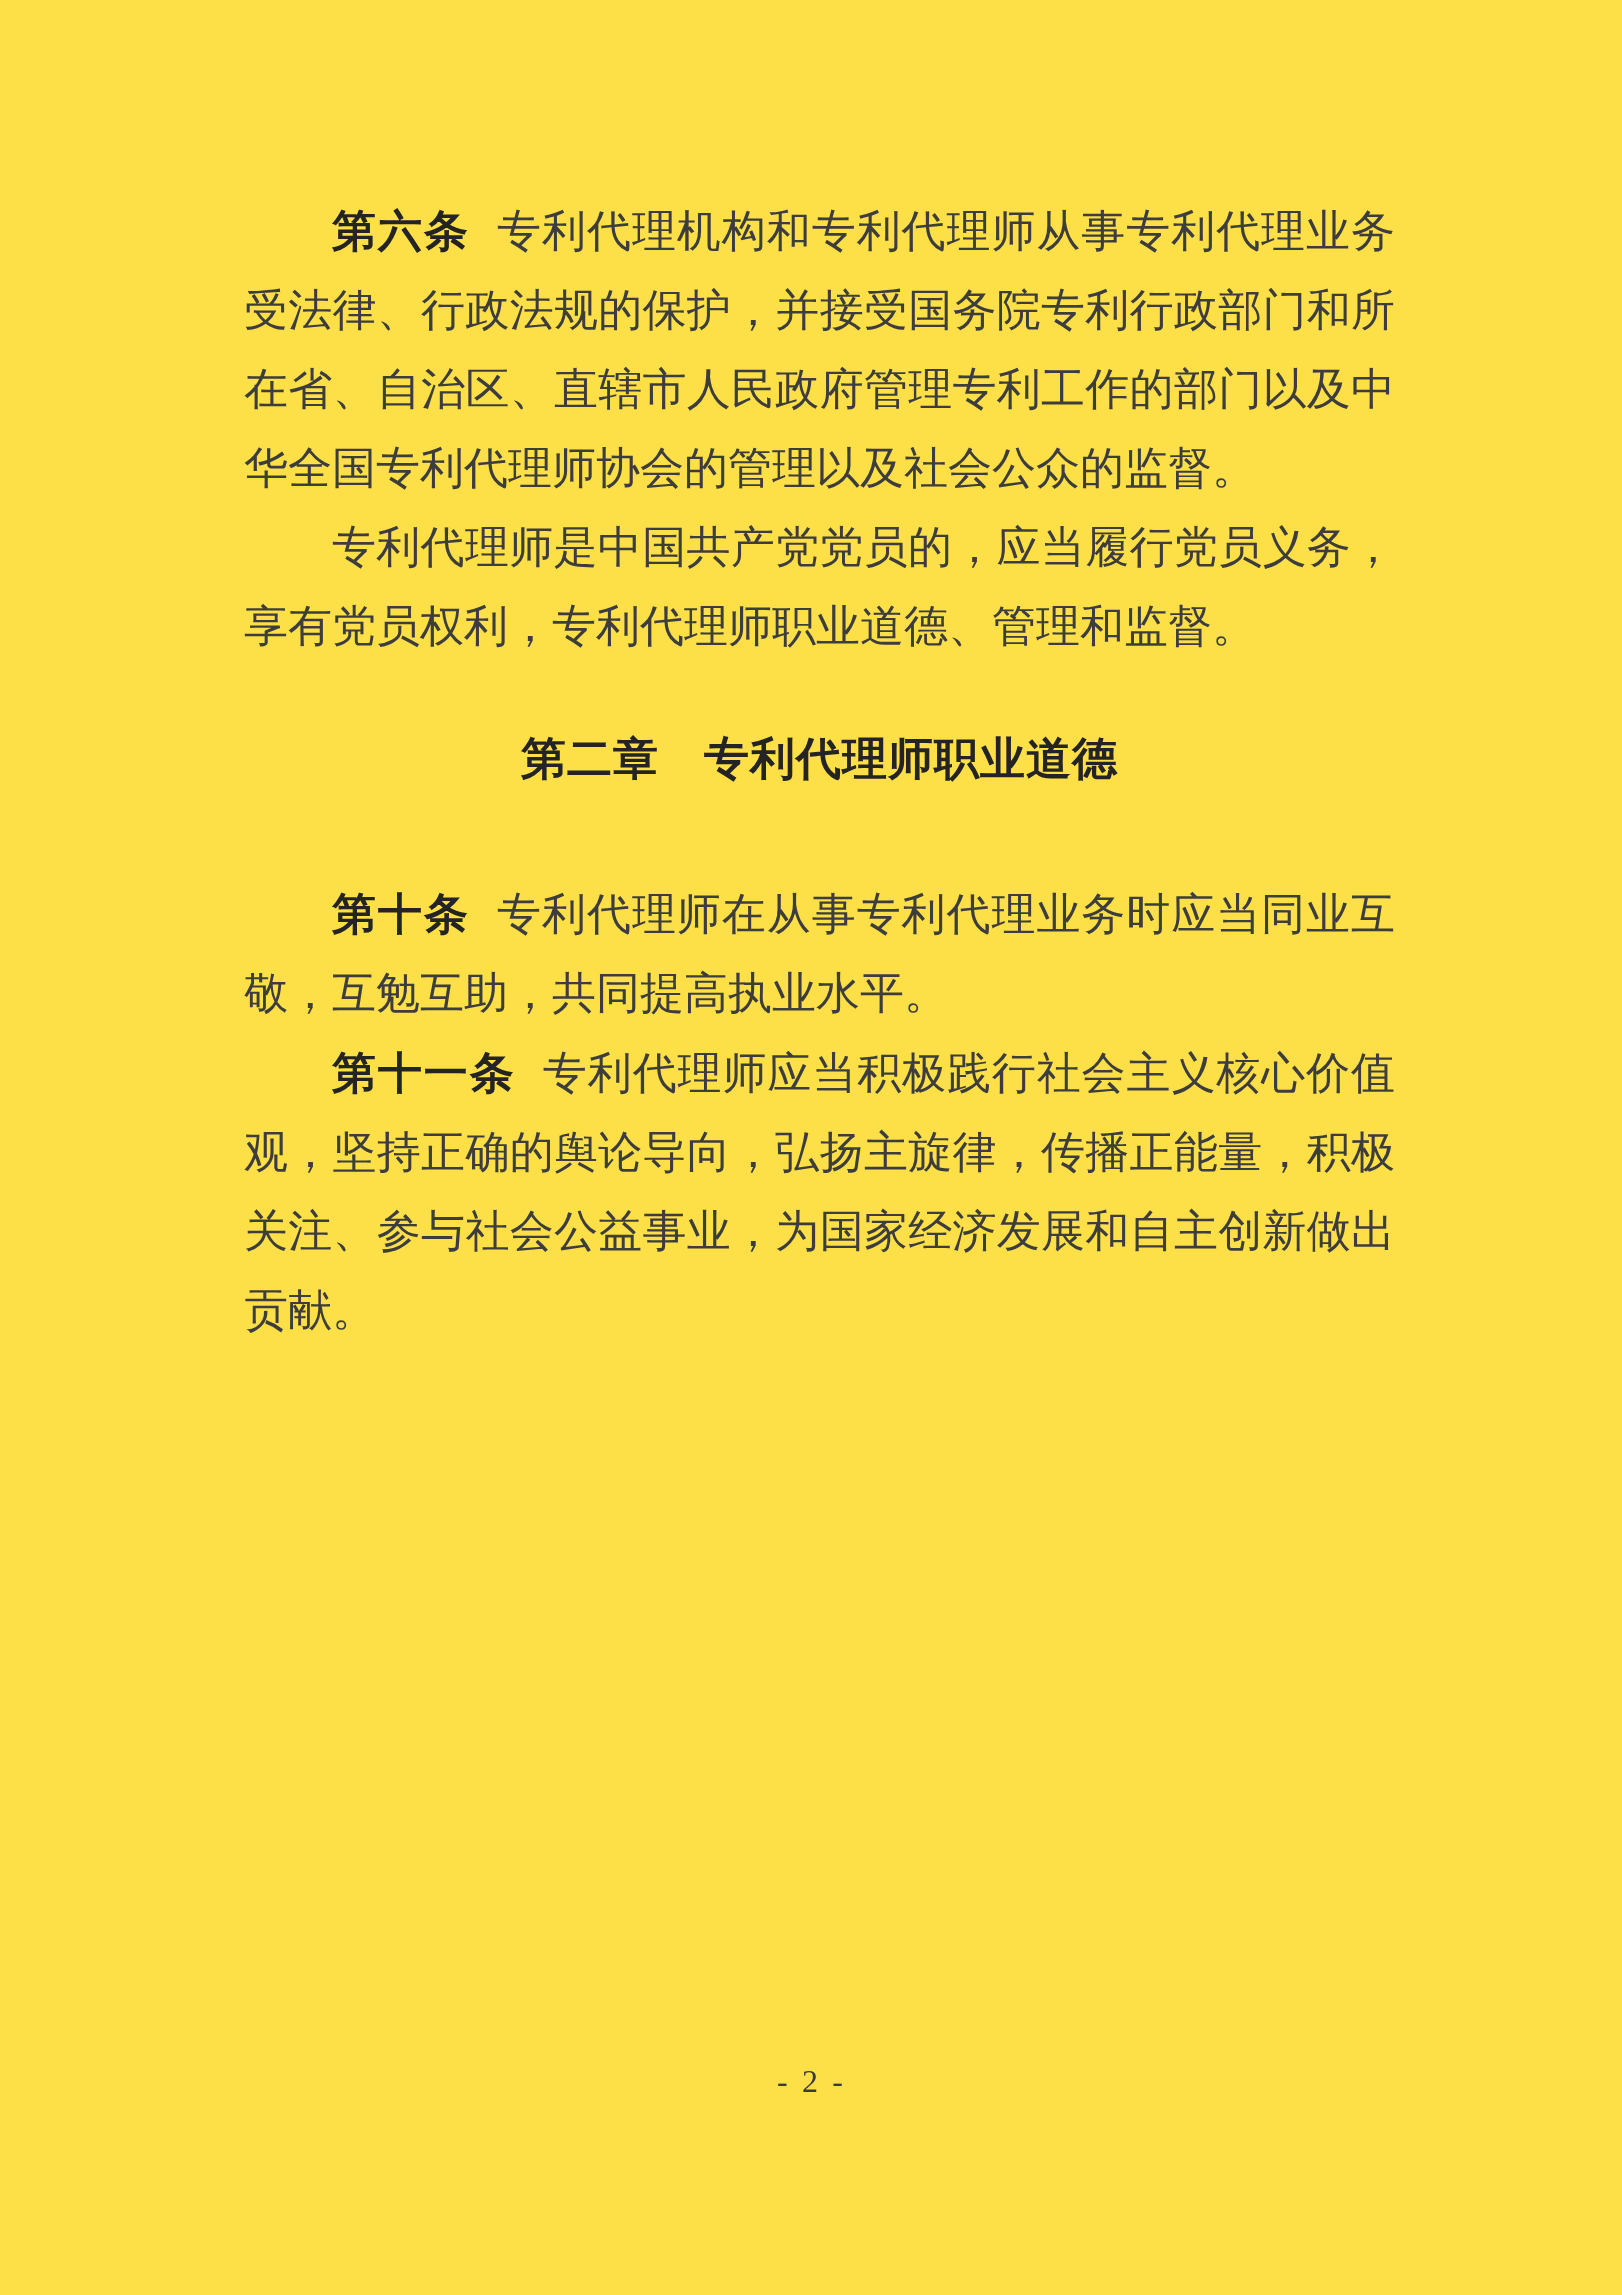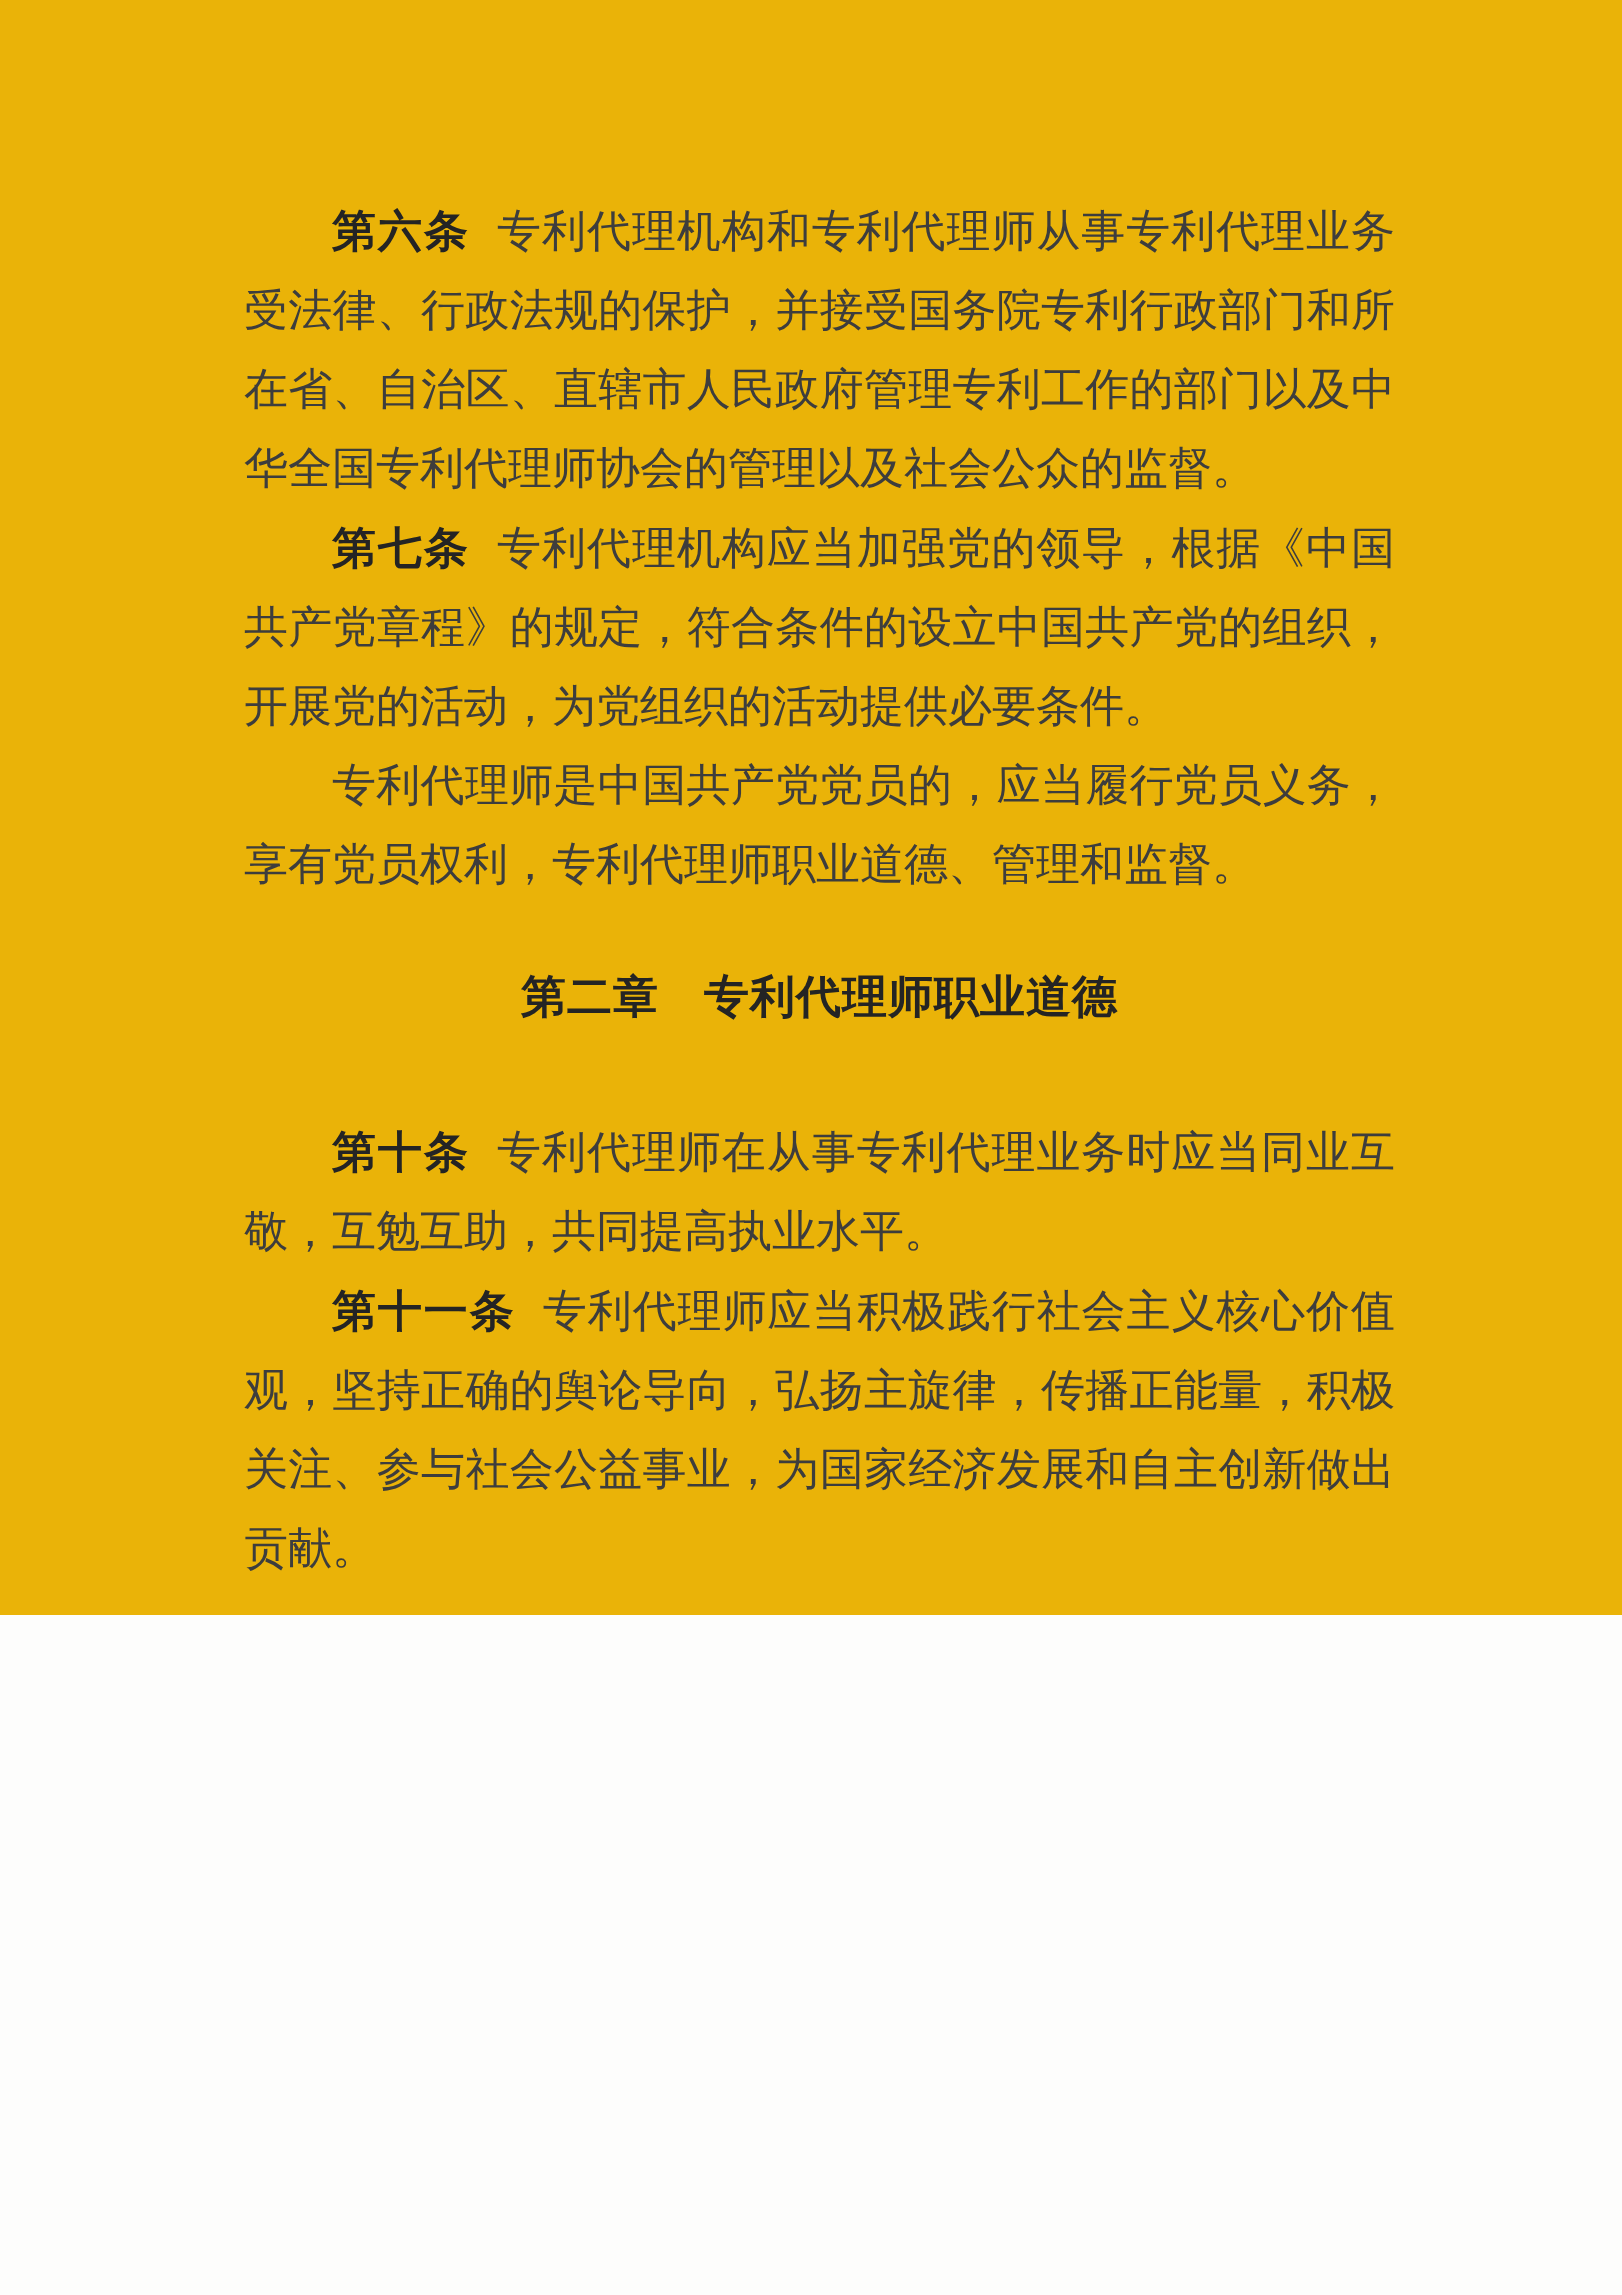--- a/index.html
+++ b/index.html
@@ -5,22 +5,22 @@
   html, body { margin: 0; padding: 0; }
   body {
     width: 1623px;
     height: 2295px;
     background: #fdfdfc;
     font-family: "Liberation Serif", "DejaVu Serif", serif;
   }
   .page {
     position: relative;
     width: 1623px;
-    height: 1615px;
-    background: #eab308;
+    height: 2295px;
+    background: #fde047;
     overflow: hidden;
   }
   .text-block {
     position: absolute;
     left: 244px;
     top: 191px;
     width: 1151px;
     color: #3d3d3d;
     font-size: 44px;
     line-height: 79px;
@@ -65,21 +65,20 @@
   }
 </style>
 </head>
 <body>
 
 <div class="page">
   <main class="text-block">
 
     <p class="para"><b class="lead">第六条</b><span>专利代理机构和专利代理师从事专利代理业务受法律、行政法规的保护，并接受国务院专利行政部门和所在省、自治区、直辖市人民政府管理专利工作的部门以及中华全国专利代理师协会的管理以及社会公众的监督。</span></p>
 
-    <p class="para"><b class="lead">第七条</b><span>专利代理机构应当加强党的领导，根据《中国共产党章程》的规定，符合条件的设立中国共产党的组织，开展党的活动，为党组织的活动提供必要条件。</span></p>
 
     <p class="para"><span>专利代理师是中国共产党党员的，应当履行党员义务，享有党员权利，专利代理师职业道德、管理和监督。</span></p>
 
     <h2 class="chapter"><span>第二章</span><span class="chapter-title">专利代理师职业道德</span></h2>
 
 
 
     <p class="para"><b class="lead">第十条</b><span>专利代理师在从事专利代理业务时应当同业互敬，互勉互助，共同提高执业水平。</span></p>
 
     <p class="para"><b class="lead">第十一条</b><span>专利代理师应当积极践行社会主义核心价值观，坚持正确的舆论导向，弘扬主旋律，传播正能量，积极关注、参与社会公益事业，为国家经济发展和自主创新做出贡献。</span></p>

